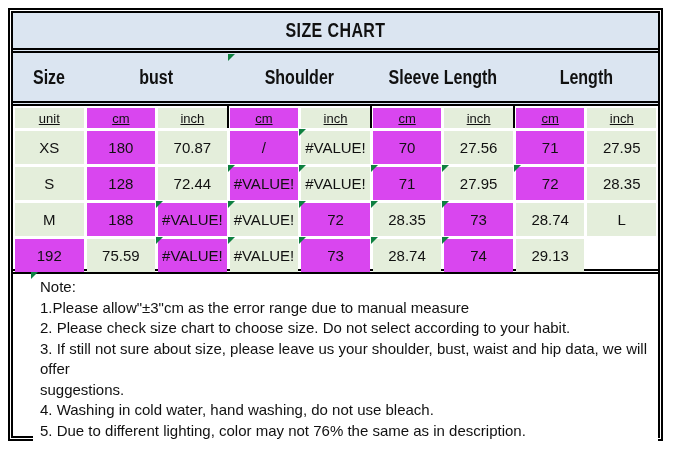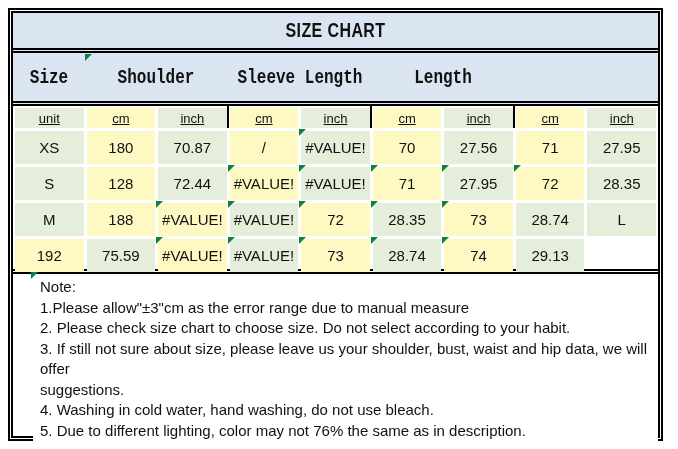--- a/index.html
+++ b/index.html
@@ -28,34 +28,34 @@
   }
   
   .header-row{
     height:53px;flex:0 0 53px;background:var(--blue);
     border-bottom:5px double #000;
     display:grid;grid-template-columns:repeat(9,1fr);
     align-items:center;
     font-size:20px;font-weight:bold;
   }
   .header-cell{position:relative;text-align:center;height:100%;
-    display:flex;align-items:center;justify-content:center;font-family:Liberation Mono, monospace;}
+    display:flex;align-items:center;justify-content:center;}
   .span2{grid-column:span 2;}
   
   .data-grid{
     flex:0 0 168px;height:168px;
     border-bottom:5px double #000;
     display:grid;
     grid-template-columns:repeat(9,1fr);
     grid-template-rows:20px repeat(4,33px);
     gap:3px;padding:2px;background:#fff;
   }
   .cell{
     position:relative;display:flex;align-items:center;justify-content:center;
-    font-size:15px;background:#fef9c3;
+    font-size:15px;background:#d946ef;
   }
   .cell.green{background:var(--green);}
   .cell.unit{font-size:13px;text-decoration:underline;}
   
   .cell.vr::after{
     content:"";position:absolute;right:-2.5px;top:-2px;
     width:2px;height:calc(100% + 2px);background:#000;
   }
   
   .tri-mark{
@@ -74,20 +74,23 @@
 
 <div class="sheet">
 
   <div class="title-row">
     <span class="condensed">SIZE CHART</span>
   </div>
 
   <div class="header-row" id="header-row">
       <div class="header-cell">
         <span class="condensed">Size</span>
+      </div>
+      <div class="header-cell span2">
+        <span class="condensed">bust</span>
       </div>
       <div class="header-cell span2">
         <span class="tri-mark"></span>
         <span class="condensed">Shoulder</span>
       </div>
       <div class="header-cell span2">
         <span class="condensed">Sleeve Length</span>
       </div>
       <div class="header-cell span2">
         <span class="condensed">Length</span>

